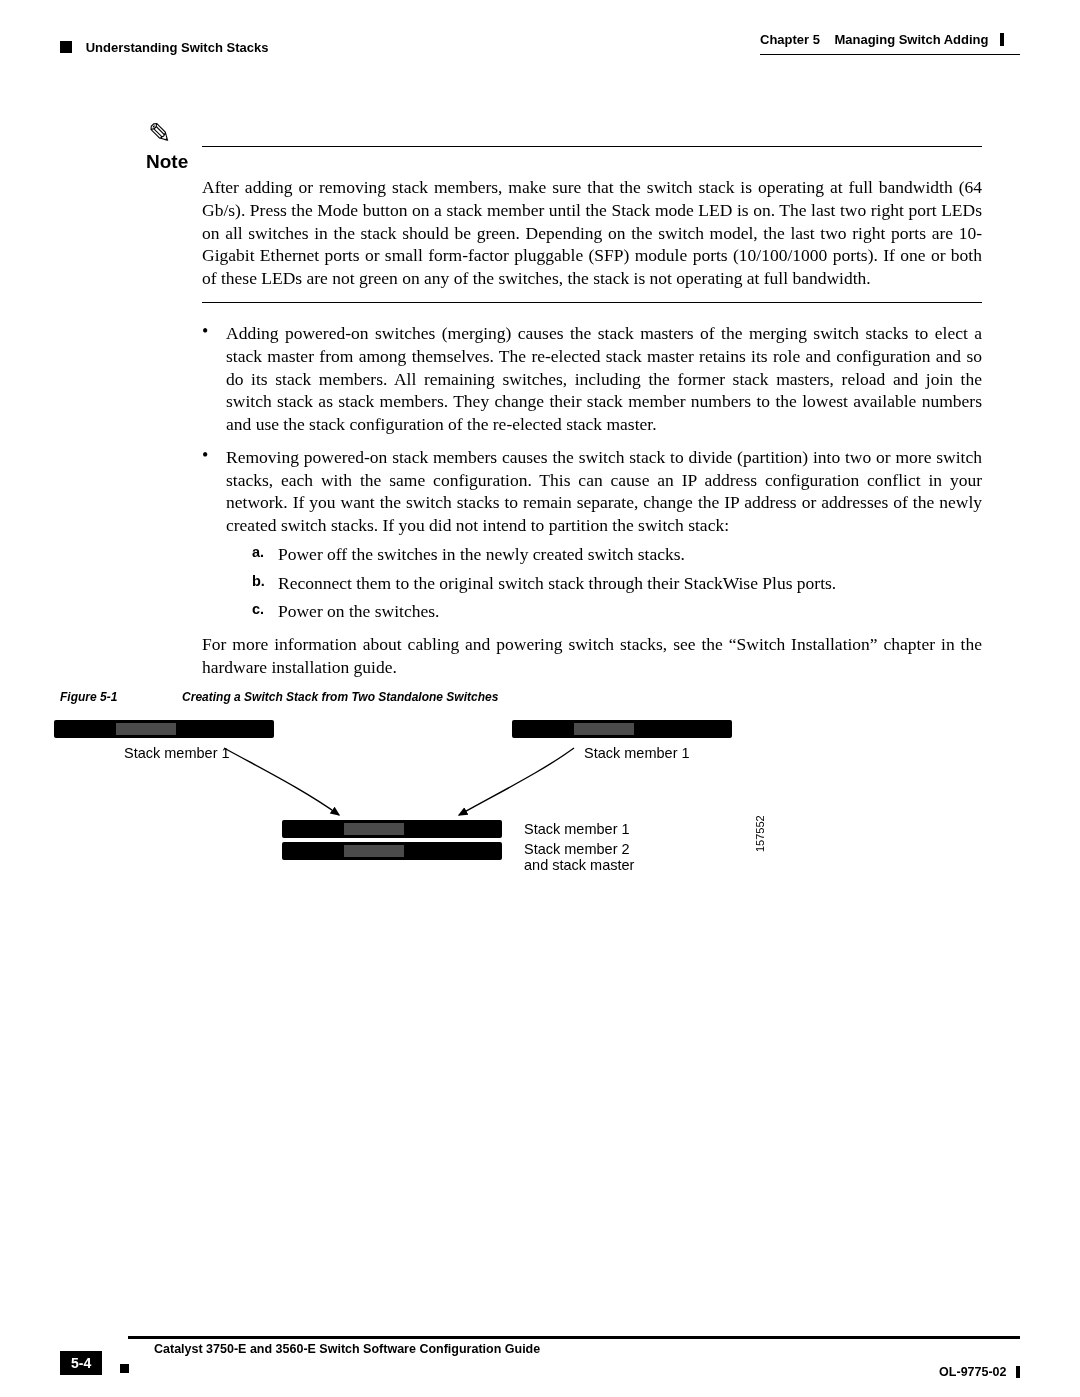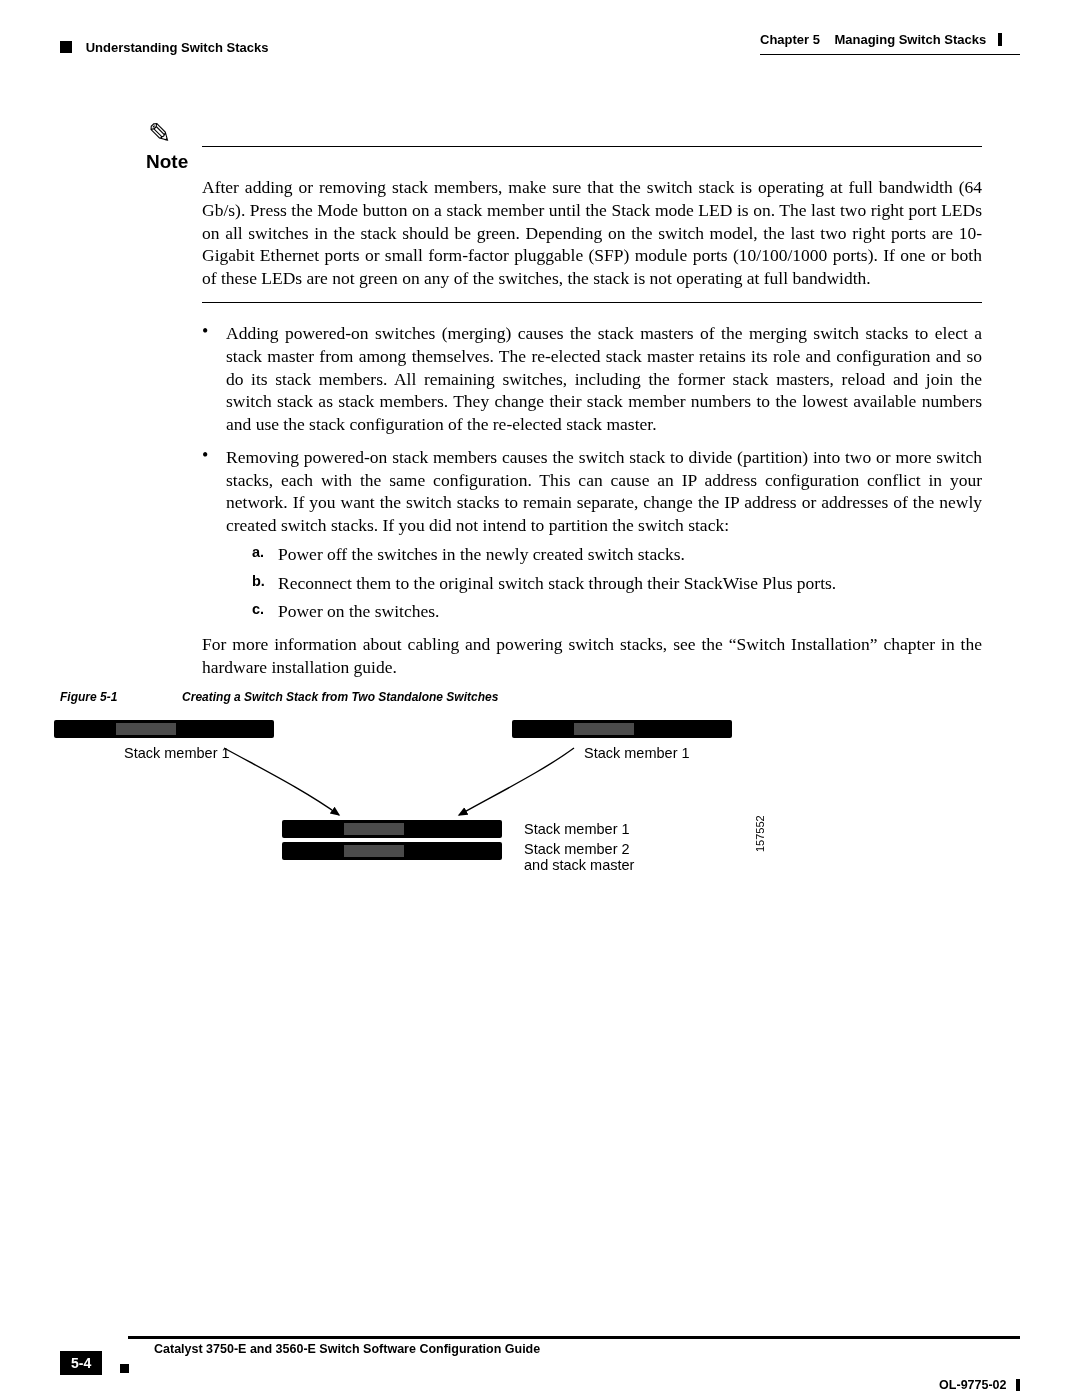--- a/index.html
+++ b/index.html
@@ -79,37 +79,37 @@
   }
   .foot-pg .box{
     display:inline-block; background:#000; color:#fff; font-weight:bold;
     font-size:14px; padding:3px 11px; font-family:Helvetica,Arial,sans-serif;
   }
   .foot-pg .sq{
     display:inline-block; width:9px; height:9px; background:#000;
     position:absolute; left:60px; bottom:2px;
   }
   .foot-doc{
-    position:absolute; right:60px; bottom:4px; font-weight:bold; font-size:12.5px;
+    position:absolute; right:60px; bottom:17px; font-weight:bold; font-size:12.5px;
   }
   .foot-doc .rule{
     display:inline-block; width:4px; height:12px; background:#000;
     vertical-align:-2px; margin-left:6px;
   }
 </style>
 </head>
 <body>
 
 <div class="hdr-left sans">
   <span class="sq"></span>
   <span>Understanding Switch Stacks</span>
 </div>
 <div class="hdr-right sans">
   <span>Chapter 5</span>&nbsp;&nbsp;&nbsp;
-  <span>Managing Switch Stacks</span>
+  <span>Managing Switch Adding</span>
   <span class="rule"></span>
   <div style="border-top:1px solid #000; margin-top:3px; width:260px; margin-left:auto"></div>
 </div>
 
 <div class="note">
   <span class="pencil">✎</span>
   <span class="lbl sans">Note</span>
   <div class="rule-top"></div>
   <div class="body">
     <div class="para2">After adding or removing stack members, make sure that the switch stack is operating at full bandwidth (64 Gb/s). Press the Mode button on a stack member until the Stack mode LED is on. The last two right port LEDs on all switches in the stack should be green. Depending on the switch model, the last two right ports are 10-Gigabit Ethernet ports or small form-factor pluggable (SFP) module ports (10/100/1000 ports). If one or both of these LEDs are not green on any of the switches, the stack is not operating at full bandwidth.</div>

